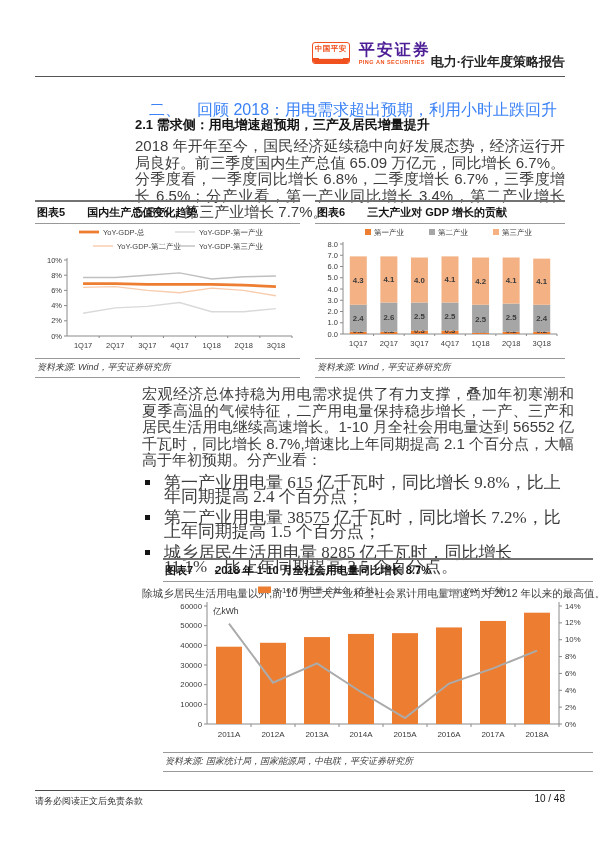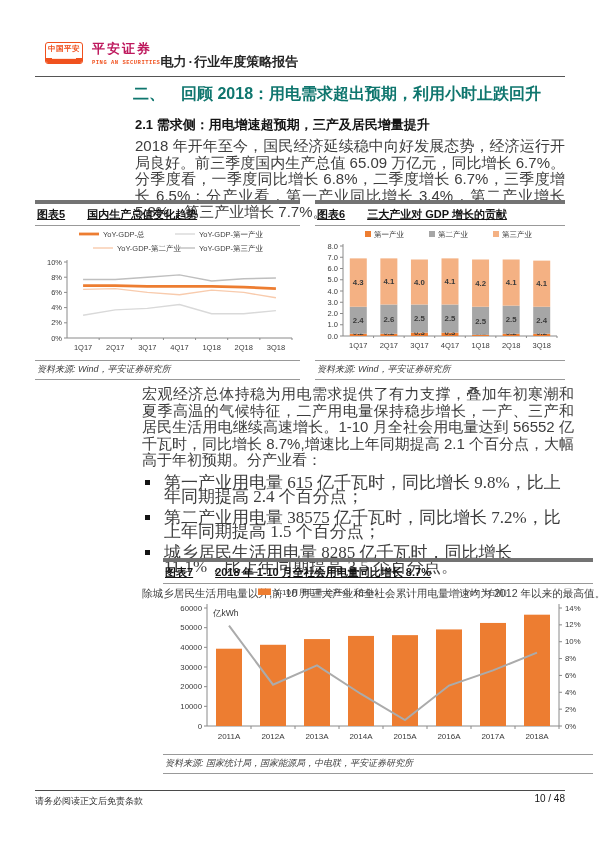--- a/index.html
+++ b/index.html
@@ -1,39 +1,39 @@
 <!DOCTYPE html>
 <html><head>
 <meta charset="utf-8">
 <style>
   html,body{margin:0;padding:0;}
   body{width:600px;height:848px;background:#fff;font-family:"Liberation Sans",sans-serif;color:#333;}
   .page{position:relative;width:600px;height:848px;background:#fff;overflow:hidden;}
 
   
-  .hdr{position:absolute;left:45px;right:35px;top:42px;display:flex;justify-content:flex-start;align-items:flex-start;font-family:Liberation Mono, monospace;}
+  .hdr{position:absolute;left:35px;right:35px;top:42px;display:flex;justify-content:flex-end;align-items:flex-start;}
   .brand{display:flex;gap:9px;align-items:flex-start;}
   .logo-box{width:38px;height:22px;border:1.5px solid #F0511E;border-radius:3px;overflow:hidden;box-sizing:border-box;}
   .logo-cn{font-size:7.5px;font-weight:bold;color:#F0511E;text-align:center;line-height:12px;letter-spacing:0.5px;}
   .logo-strip{height:7px;background:#F0511E;}
   .logo-strip::before{content:"";display:block;margin:2.5px auto 0;width:24px;height:1.5px;background:rgba(255,255,255,.85);}
-  .brand-cn{font-size:13px;font-weight:bold;color:#be185d;letter-spacing:2px;line-height:15px;}
+  .brand-cn{font-size:16px;font-weight:bold;color:#4c1d95;letter-spacing:2px;line-height:15px;}
   .brand-en{font-size:5.5px;font-weight:bold;color:#F0511E;letter-spacing:0.5px;margin-top:2px;}
   .hdr-right{font-size:13px;font-weight:bold;color:#262626;margin-top:11px;}
   .hrule{position:absolute;left:35px;right:35px;top:76px;border-top:1px solid #555;}
 
   
-  .main-title{position:absolute;left:133px;top:84px;margin:0;font-size:16px;font-weight:bold;color:#0f766e;white-space:nowrap;}
+  .main-title{position:absolute;left:133px;top:84px;margin:16px;font-size:16px;font-weight:normal;color:#3b82f6;white-space:nowrap;}
   .sub-title{position:absolute;left:135px;top:116px;margin:0;font-size:13px;font-weight:bold;color:#141414;}
   .para{font-size:15px;line-height:16.5px;text-align:justify;color:#3D3D3D;margin:0;}
   .p1{position:absolute;left:135px;top:138px;width:430px;}
 
   
   .charts-row{position:absolute;left:35px;top:200px;width:530px;display:flex;justify-content:space-between;}
-  .fig-head{display:flex;gap:22px;border-top:4px solid #737373;border-bottom:1px solid #999;padding:3px 2px;font-size:11px;font-weight:bold;color:#141414;text-decoration:underline;}
+  .fig-head{display:flex;gap:22px;border-top:2px solid #737373;border-bottom:1px solid #999;padding:3px 2px;font-size:11px;font-weight:bold;color:#141414;}
   .fig-src{border-top:1px solid #999;border-bottom:1px solid #999;font-size:9px;font-style:italic;color:#3D3D3D;padding:2px 2px 3px;}
   svg{display:block;}
 
   
   .body2{position:absolute;left:142px;top:386px;width:432px;}
   .bullet{display:flex;margin-top:7px;font-size:17px;line-height:14px;color:#3D3D3D;font-family:Liberation Serif, serif;}
   .bmark{width:5px;height:5px;background:#141414;margin:4px 14px 0 3px;flex:none;}
   .p3{margin-top:11px;white-space:nowrap;font-size:10.6px;}
 
   .fig7wrap{position:absolute;left:135px;top:558px;width:430px;margin-left:28px;}

